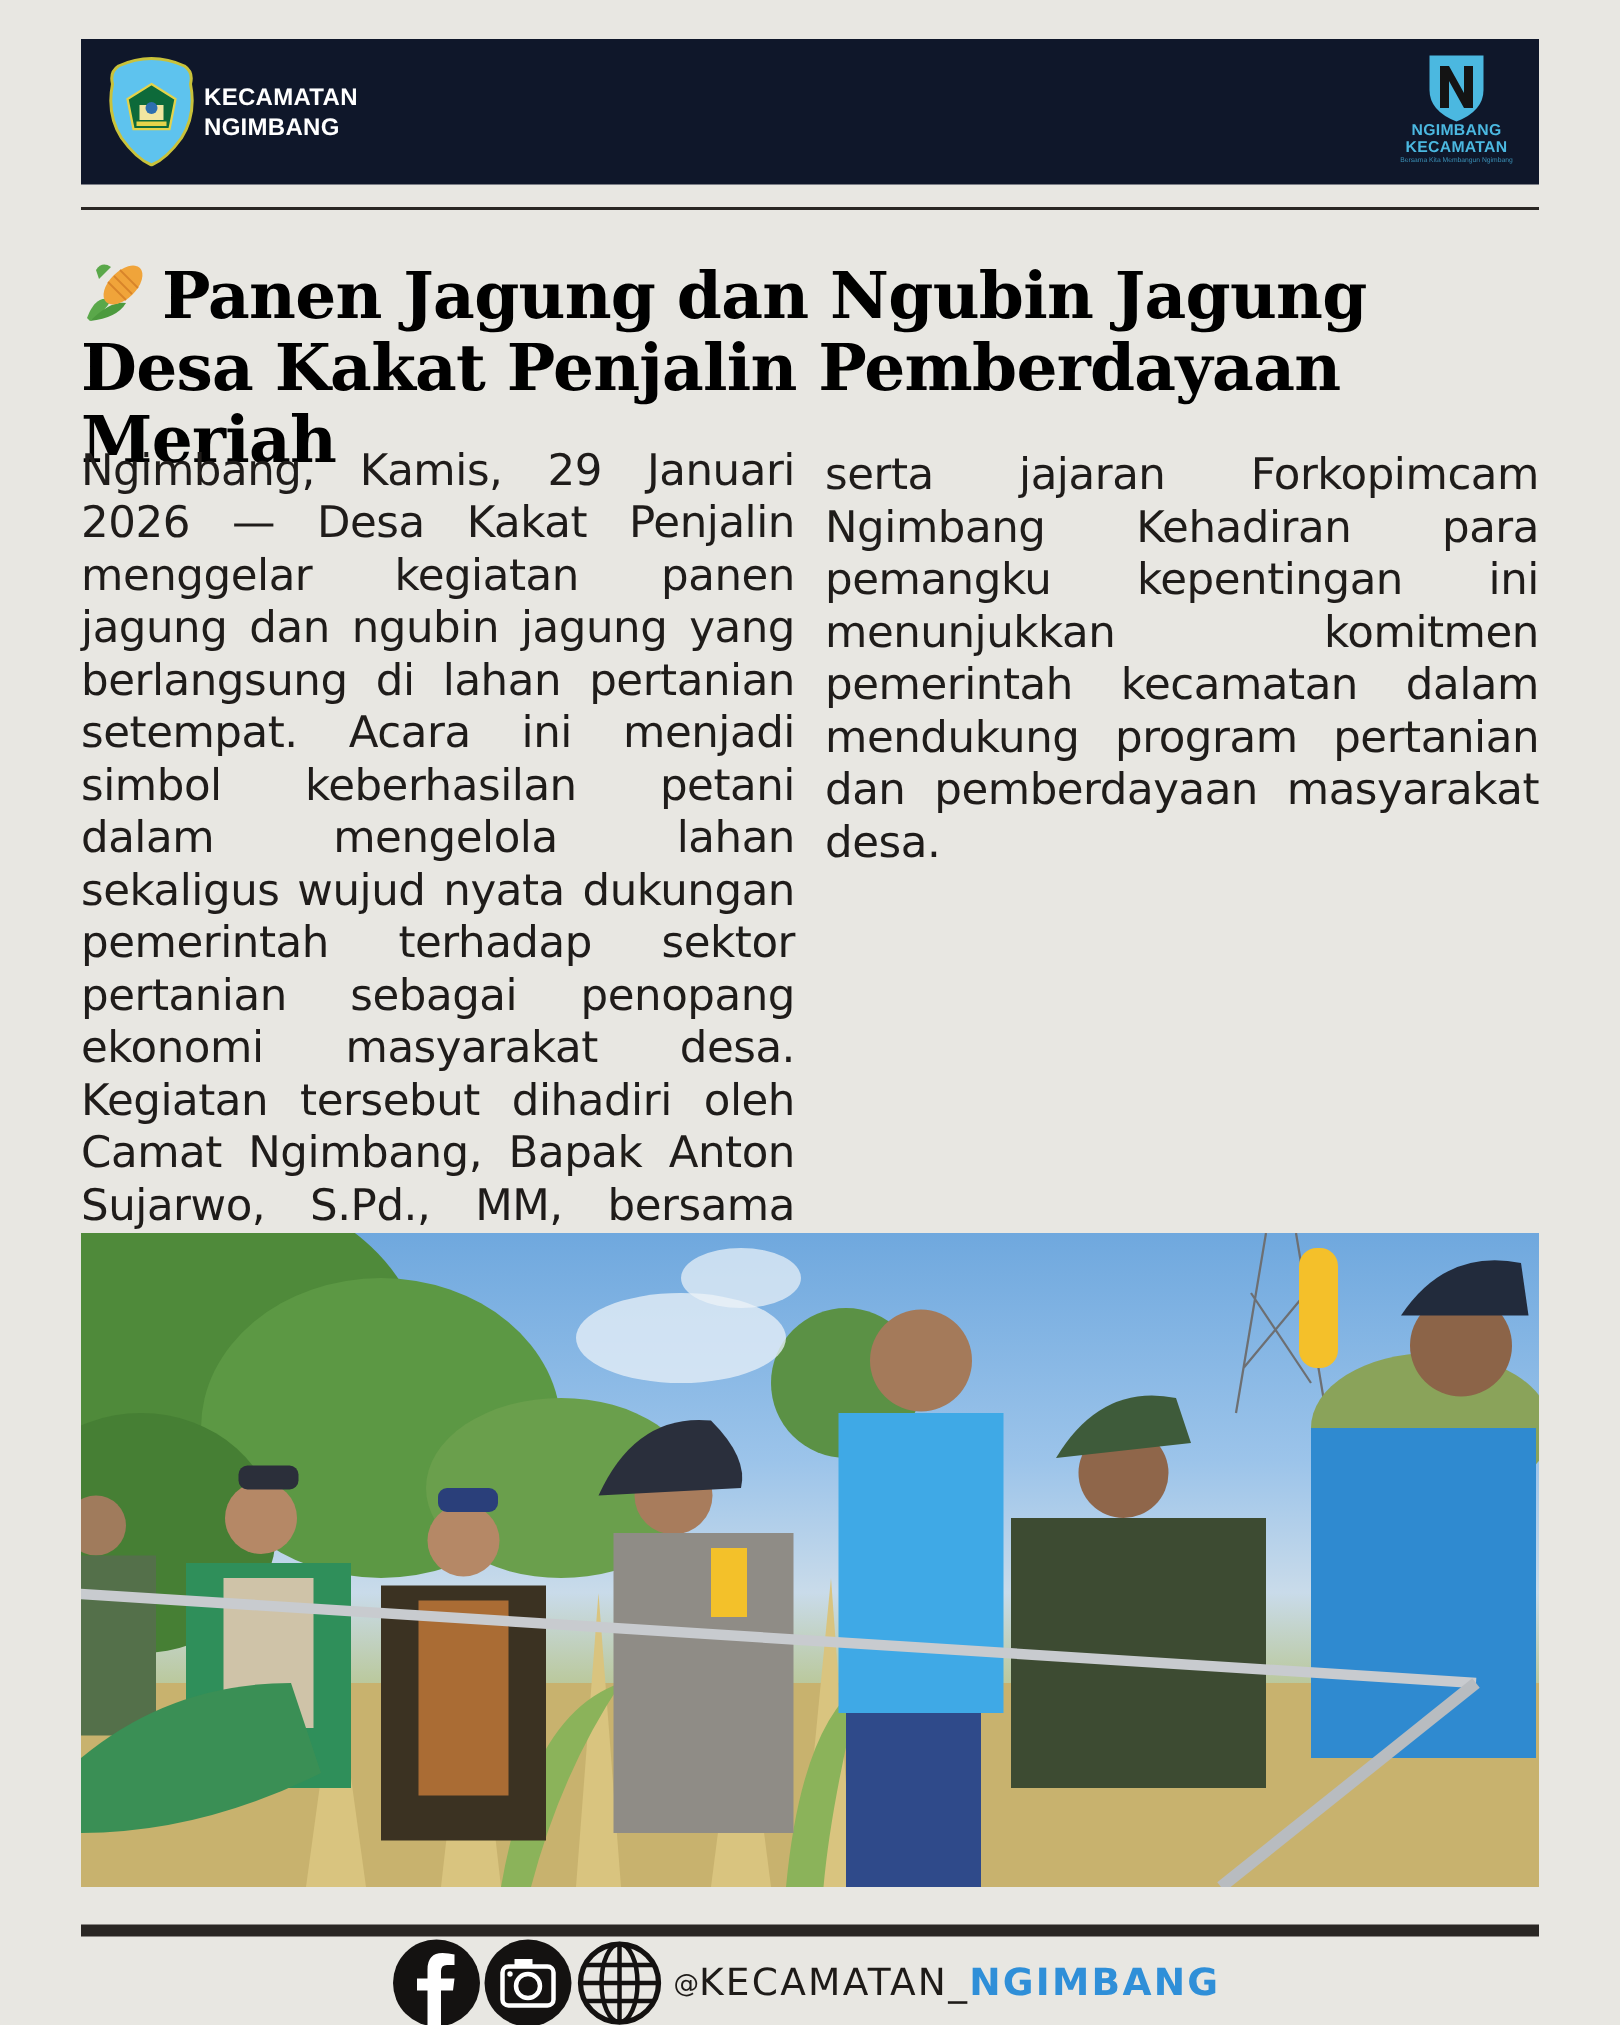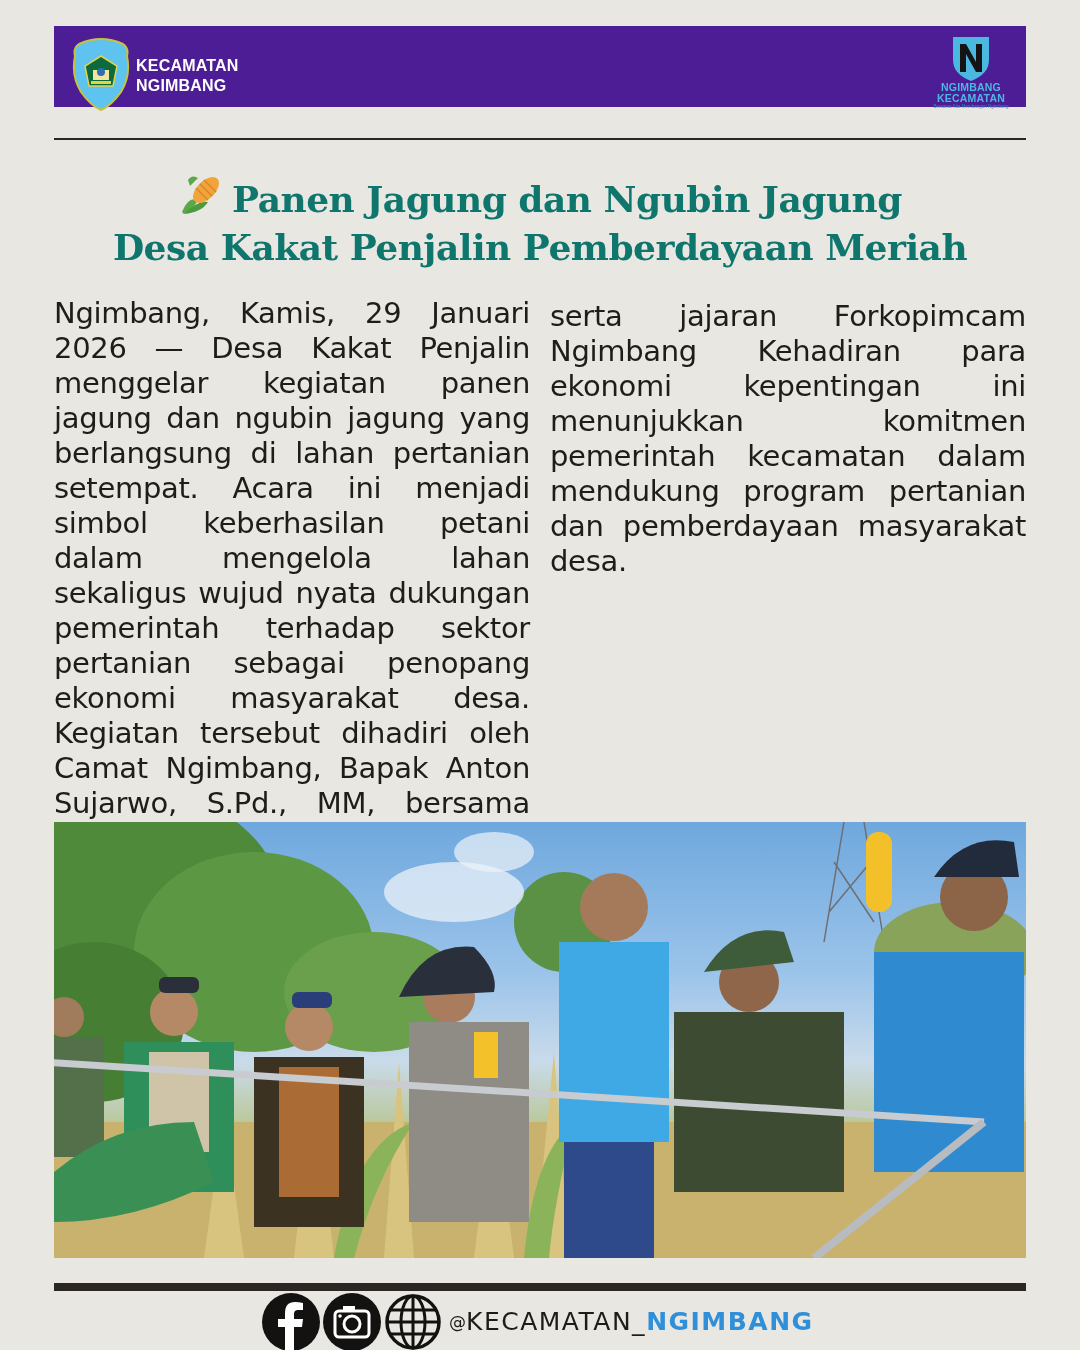--- a/index.html
+++ b/index.html
@@ -5,22 +5,22 @@
   * { box-sizing: border-box; margin: 0; padding: 0; }
   html, body { width: 1080px; height: 1350px; }
   body {
     background: #e8e7e2;
     font-family: "DejaVu Sans", sans-serif;
     color: #1e1b18;
     position: relative;
     overflow: hidden;
   }
   .header-bar {
-    position: absolute; left: 54px; top: 26px; width: 972px; height: 81px;
-    background: #4c1d95;
+    position: absolute; left: 54px; top: 26px; width: 972px; height: 97px;
+    background: #0f172a;
   }
   .logo-emblem { position: absolute; left: 17px; top: 10px; width: 60px; height: 75px; }
   .brand-text {
     position: absolute; left: 82px; top: 30px;
     color: #ffffff; font-family: "Liberation Sans", sans-serif; font-weight: bold;
     font-size: 16px; line-height: 20px; letter-spacing: 0.2px;
   }
   .brand-text div { display: block; }
   .right-logo { position: absolute; right: 10px; top: 8px; width: 90px; height: 84px; text-align: center; }
   .right-logo svg { display: block; margin: 0 auto; }
@@ -28,23 +28,22 @@
     color: #4bb8e0; font-family: "Liberation Sans", sans-serif; font-weight: bold;
     font-size: 10.5px; line-height: 11px; letter-spacing: 0.2px;
   }
   .right-logo .rl-tag {
     color: #3a8fb5; font-family: "Liberation Sans", sans-serif; font-size: 4.5px; line-height: 6px;
   }
   .thin-rule { position: absolute; left: 54px; top: 138px; width: 972px; height: 2px; background: #2a2724; }
 
   .title {
     position: absolute; left: 54px; top: 172px; width: 972px;
-    text-align: center;
     font-family: "DejaVu Serif", serif;
-    font-size: 36px; line-height: 48px; color: #0f766e;
+    font-size: 43px; line-height: 48px; color: #000000;
     letter-spacing: -0.5px;
   }
   .title .corn-icon { display: inline-block; width: 46px; height: 44px; vertical-align: -4px; margin-right: 8px; }
 
   .col {
     position: absolute; top: 296px; width: 476px;
     font-family: "DejaVu Sans", sans-serif;
     font-size: 29px; line-height: 35px; color: #1f1c1a;
     text-align: justify;
     letter-spacing: -0.3px;
@@ -116,21 +115,21 @@
       <path d="M10 8 Q14 2 20 6 Q16 10 12 14 Z" fill="#5aa84a"></path>
     </svg>
   </span><span>Panen Jagung dan Ngubin Jagung</span><br>
   <span>Desa Kakat Penjalin Pemberdayaan Meriah</span>
 </h1>
 
 <div class="col col-left">
   <p>Ngimbang, Kamis, 29 Januari 2026 — Desa Kakat Penjalin menggelar kegiatan panen jagung dan ngubin jagung yang berlangsung di lahan pertanian setempat. Acara ini menjadi simbol keberhasilan petani dalam mengelola lahan sekaligus wujud nyata dukungan pemerintah terhadap sektor pertanian sebagai penopang ekonomi masyarakat desa. Kegiatan tersebut dihadiri oleh Camat Ngimbang, Bapak Anton Sujarwo, S.Pd., MM, bersama Kasi Pembangunan dan Pemberdayaan Masyarakat Kecamatan Ngimbang,</p>
 </div>
 <div class="col col-right">
-  <p>serta jajaran Forkopimcam Ngimbang Kehadiran para ekonomi kepentingan ini menunjukkan komitmen pemerintah kecamatan dalam mendukung program pertanian dan pemberdayaan masyarakat desa.</p>
+  <p>serta jajaran Forkopimcam Ngimbang Kehadiran para pemangku kepentingan ini menunjukkan komitmen pemerintah kecamatan dalam mendukung program pertanian dan pemberdayaan masyarakat desa.</p>
 </div>
 
 <div class="photo">
   <svg width="972" height="436" viewBox="0 0 972 436">
 
     <ellipse cx="90" cy="90" rx="140" ry="120" fill="#4f8a3a"></ellipse>
     <ellipse cx="200" cy="130" rx="120" ry="100" fill="#5c9844"></ellipse>
     <ellipse cx="40" cy="200" rx="90" ry="80" fill="#467f34"></ellipse>
     <ellipse cx="320" cy="170" rx="90" ry="60" fill="#6a9f4c"></ellipse>
     <ellipse cx="510" cy="100" rx="50" ry="50" fill="#5b9145"></ellipse>

